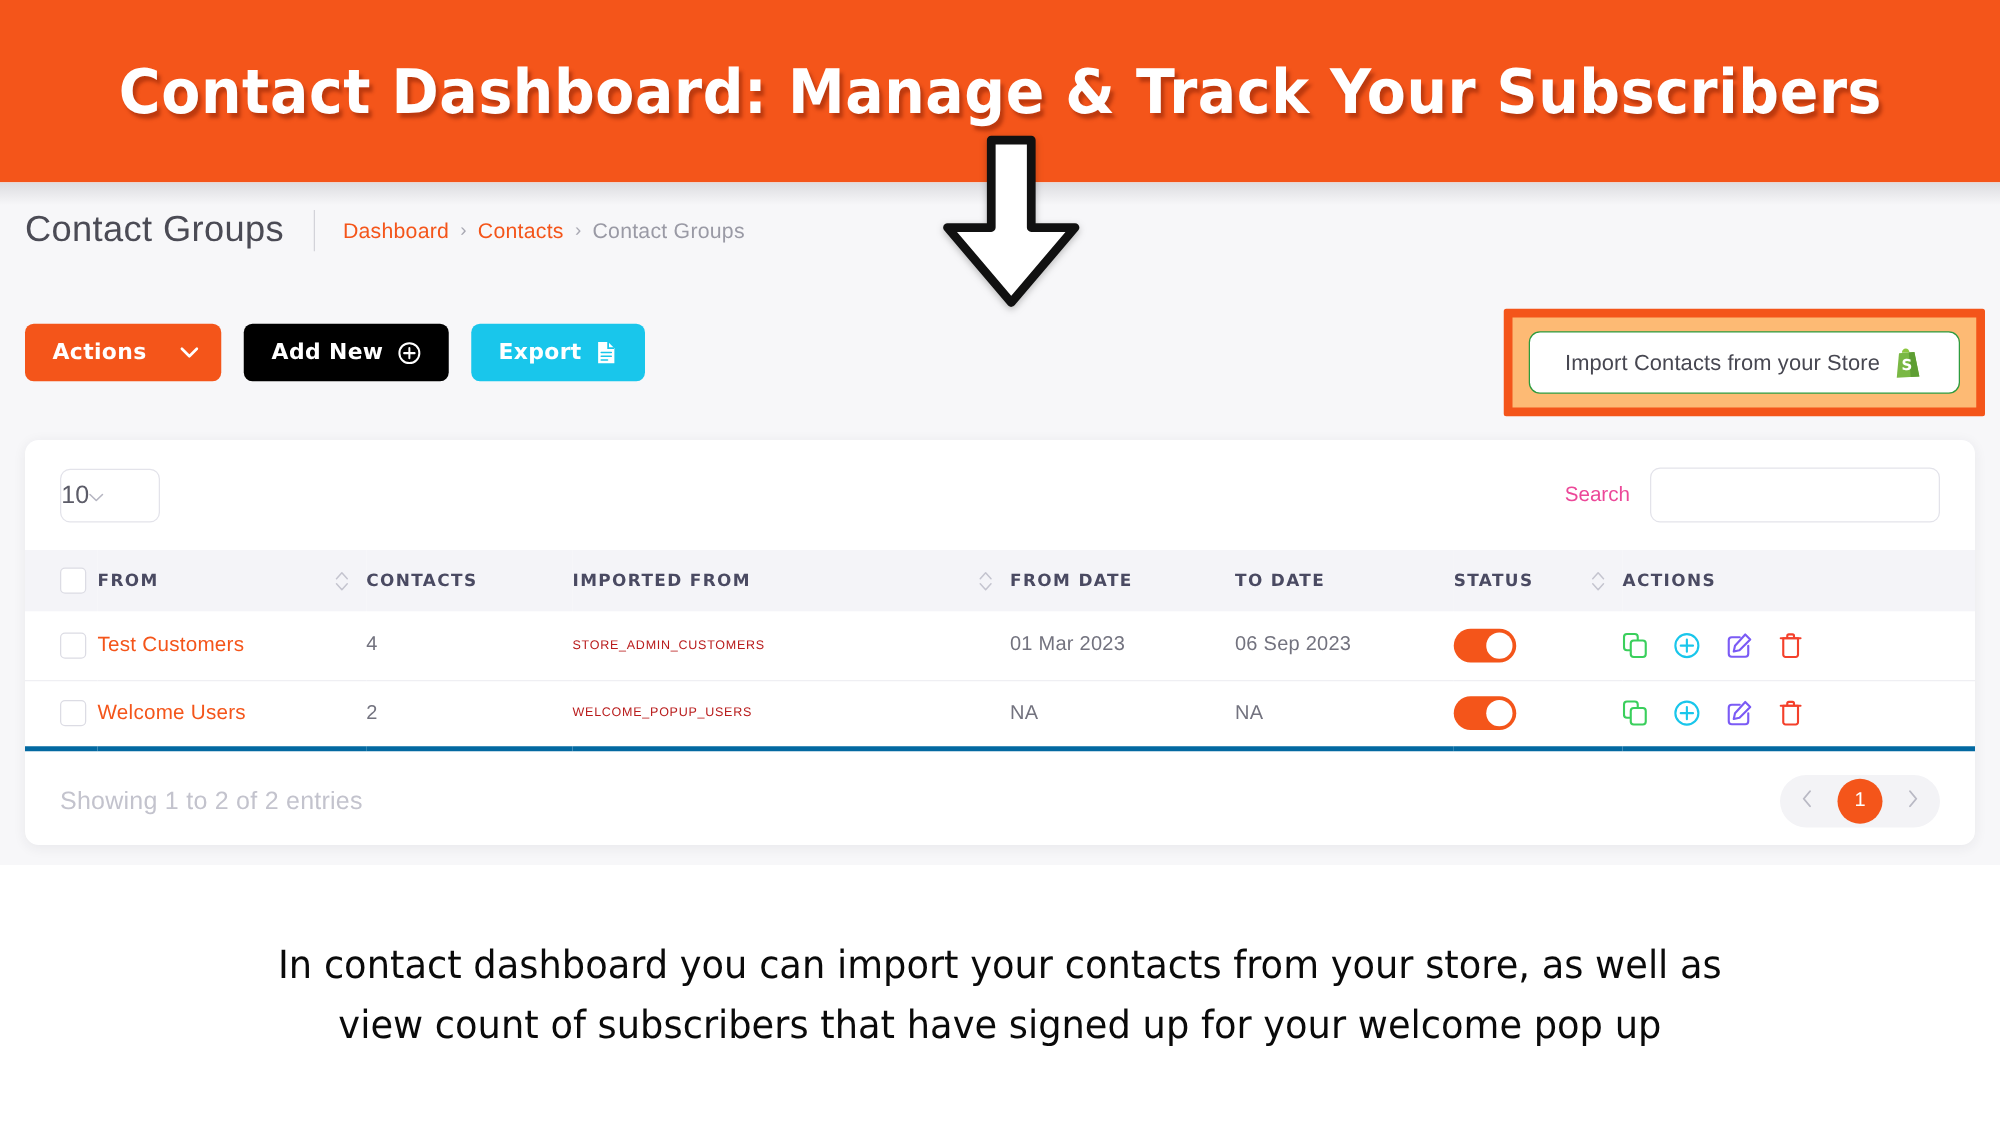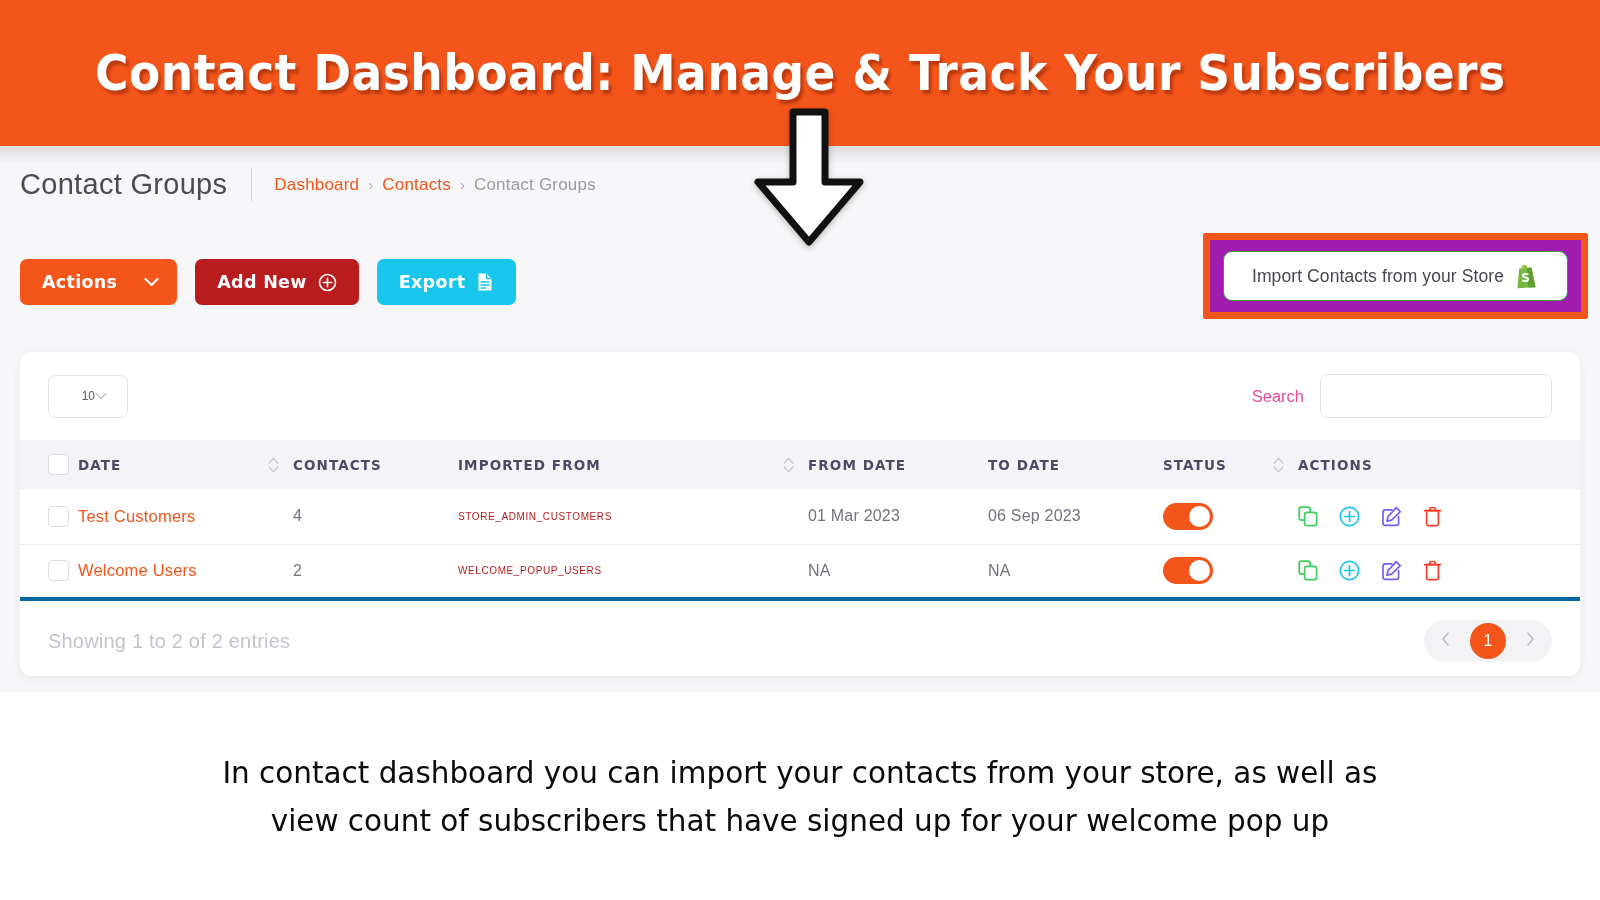--- a/index.html
+++ b/index.html
@@ -71,28 +71,28 @@
   .btn-row { position: absolute; left: 20px; top: 113px; display: flex; gap: 18px; }
   .btn {
     height: 46px; border: none; border-radius: 7px;
     color: #fff; font-size: 17.5px; font-weight: bold;
     display: inline-flex; align-items: center; justify-content: center; gap: 11px;
     padding: 0 22px; cursor: pointer; letter-spacing: .3px;
     font-family: "DejaVu Sans", sans-serif;
   }
   .btn-actions { background: #F4551A; padding-right: 18px; min-width: 138px; }
   .btn-actions .lbl { margin-right: 16px; }
-  .btn-add { background: #b91c1c; }
+  .btn-add { background: #000000; }
   .btn-export { background: #19C6EB; }
   .ico { display: inline-flex; align-items: center; }
 
   
   .import-wrap {
-    position: absolute; right: 12px; top: 87px;
-    border: 7px solid #F4551A; background: #a21caf;
+    position: absolute; right: 12px; top: 101px;
+    border: 7px solid #F4551A; background: #fdba74;
     padding: 11px 13px; border-radius: 2px;
   }
   .btn-import {
     height: 50px; min-width: 345px; background: #fff;
     border: 1.6px solid #2D9B3E; border-radius: 9px;
     display: flex; align-items: center; justify-content: center; gap: 12px;
     font-size: 17.5px; color: #474751; cursor: pointer; padding: 0 20px;
     letter-spacing: .1px;
   }
 
@@ -103,22 +103,22 @@
     background: #fff; border-radius: 11px;
     box-shadow: 0 2px 10px rgba(40,40,60,.07);
     overflow: hidden;
   }
   .card-top {
     height: 88px; display: flex; align-items: center;
     justify-content: space-between; padding: 0 28px;
   }
   .len-select {
     width: 80px; height: 43px; border: 1.4px solid #e3e3ea; border-radius: 8px;
-    display: flex; align-items: center; justify-content: flex-end;
-    padding: 0 20px; font-size: 12px; color: #5c5c68; cursor: pointer;
+    display: flex; align-items: center; justify-content: flex-start;
+    padding: 0 0; font-size: 20px; color: #5c5c68; cursor: pointer;
     background: #fff;
   }
   .search-box { display: flex; align-items: center; gap: 16px; }
   .search-label { font-size: 16.5px; color: #ec4899; }
   .search-input {
     width: 232px; height: 44px; border: 1.4px solid #e3e3ea; border-radius: 8px;
     padding: 0 12px; font-size: 15px; color: #44444e; outline: none;
     font-family: "Liberation Sans", sans-serif; background:#fff;
   }
 
@@ -290,21 +290,21 @@
             <col class="c-status">
             <col class="c-actions">
         </colgroup>
         <thead>
           <tr>
             <th class="c-check">
               <span class="chk"></span>
             </th>
             <th>
               <div class="th-inner">
-                <span>DATE</span>
+                <span>FROM</span>
                 <span class="sorter">
                   <svg width="11" height="7" viewBox="0 0 11 7">
                       <path d="M1.2 6 L5.5 1.2 L9.8 6" stroke="#c4c4cf" stroke-width="1.2" fill="none" stroke-linecap="round" stroke-linejoin="round"></path>
                     </svg>
                   <svg width="11" height="7" viewBox="0 0 11 7">
                       <path d="M1.2 1 L5.5 5.8 L9.8 1" stroke="#c4c4cf" stroke-width="1.2" fill="none" stroke-linecap="round" stroke-linejoin="round"></path>
                     </svg>
                 </span>
               </div>
             </th>

